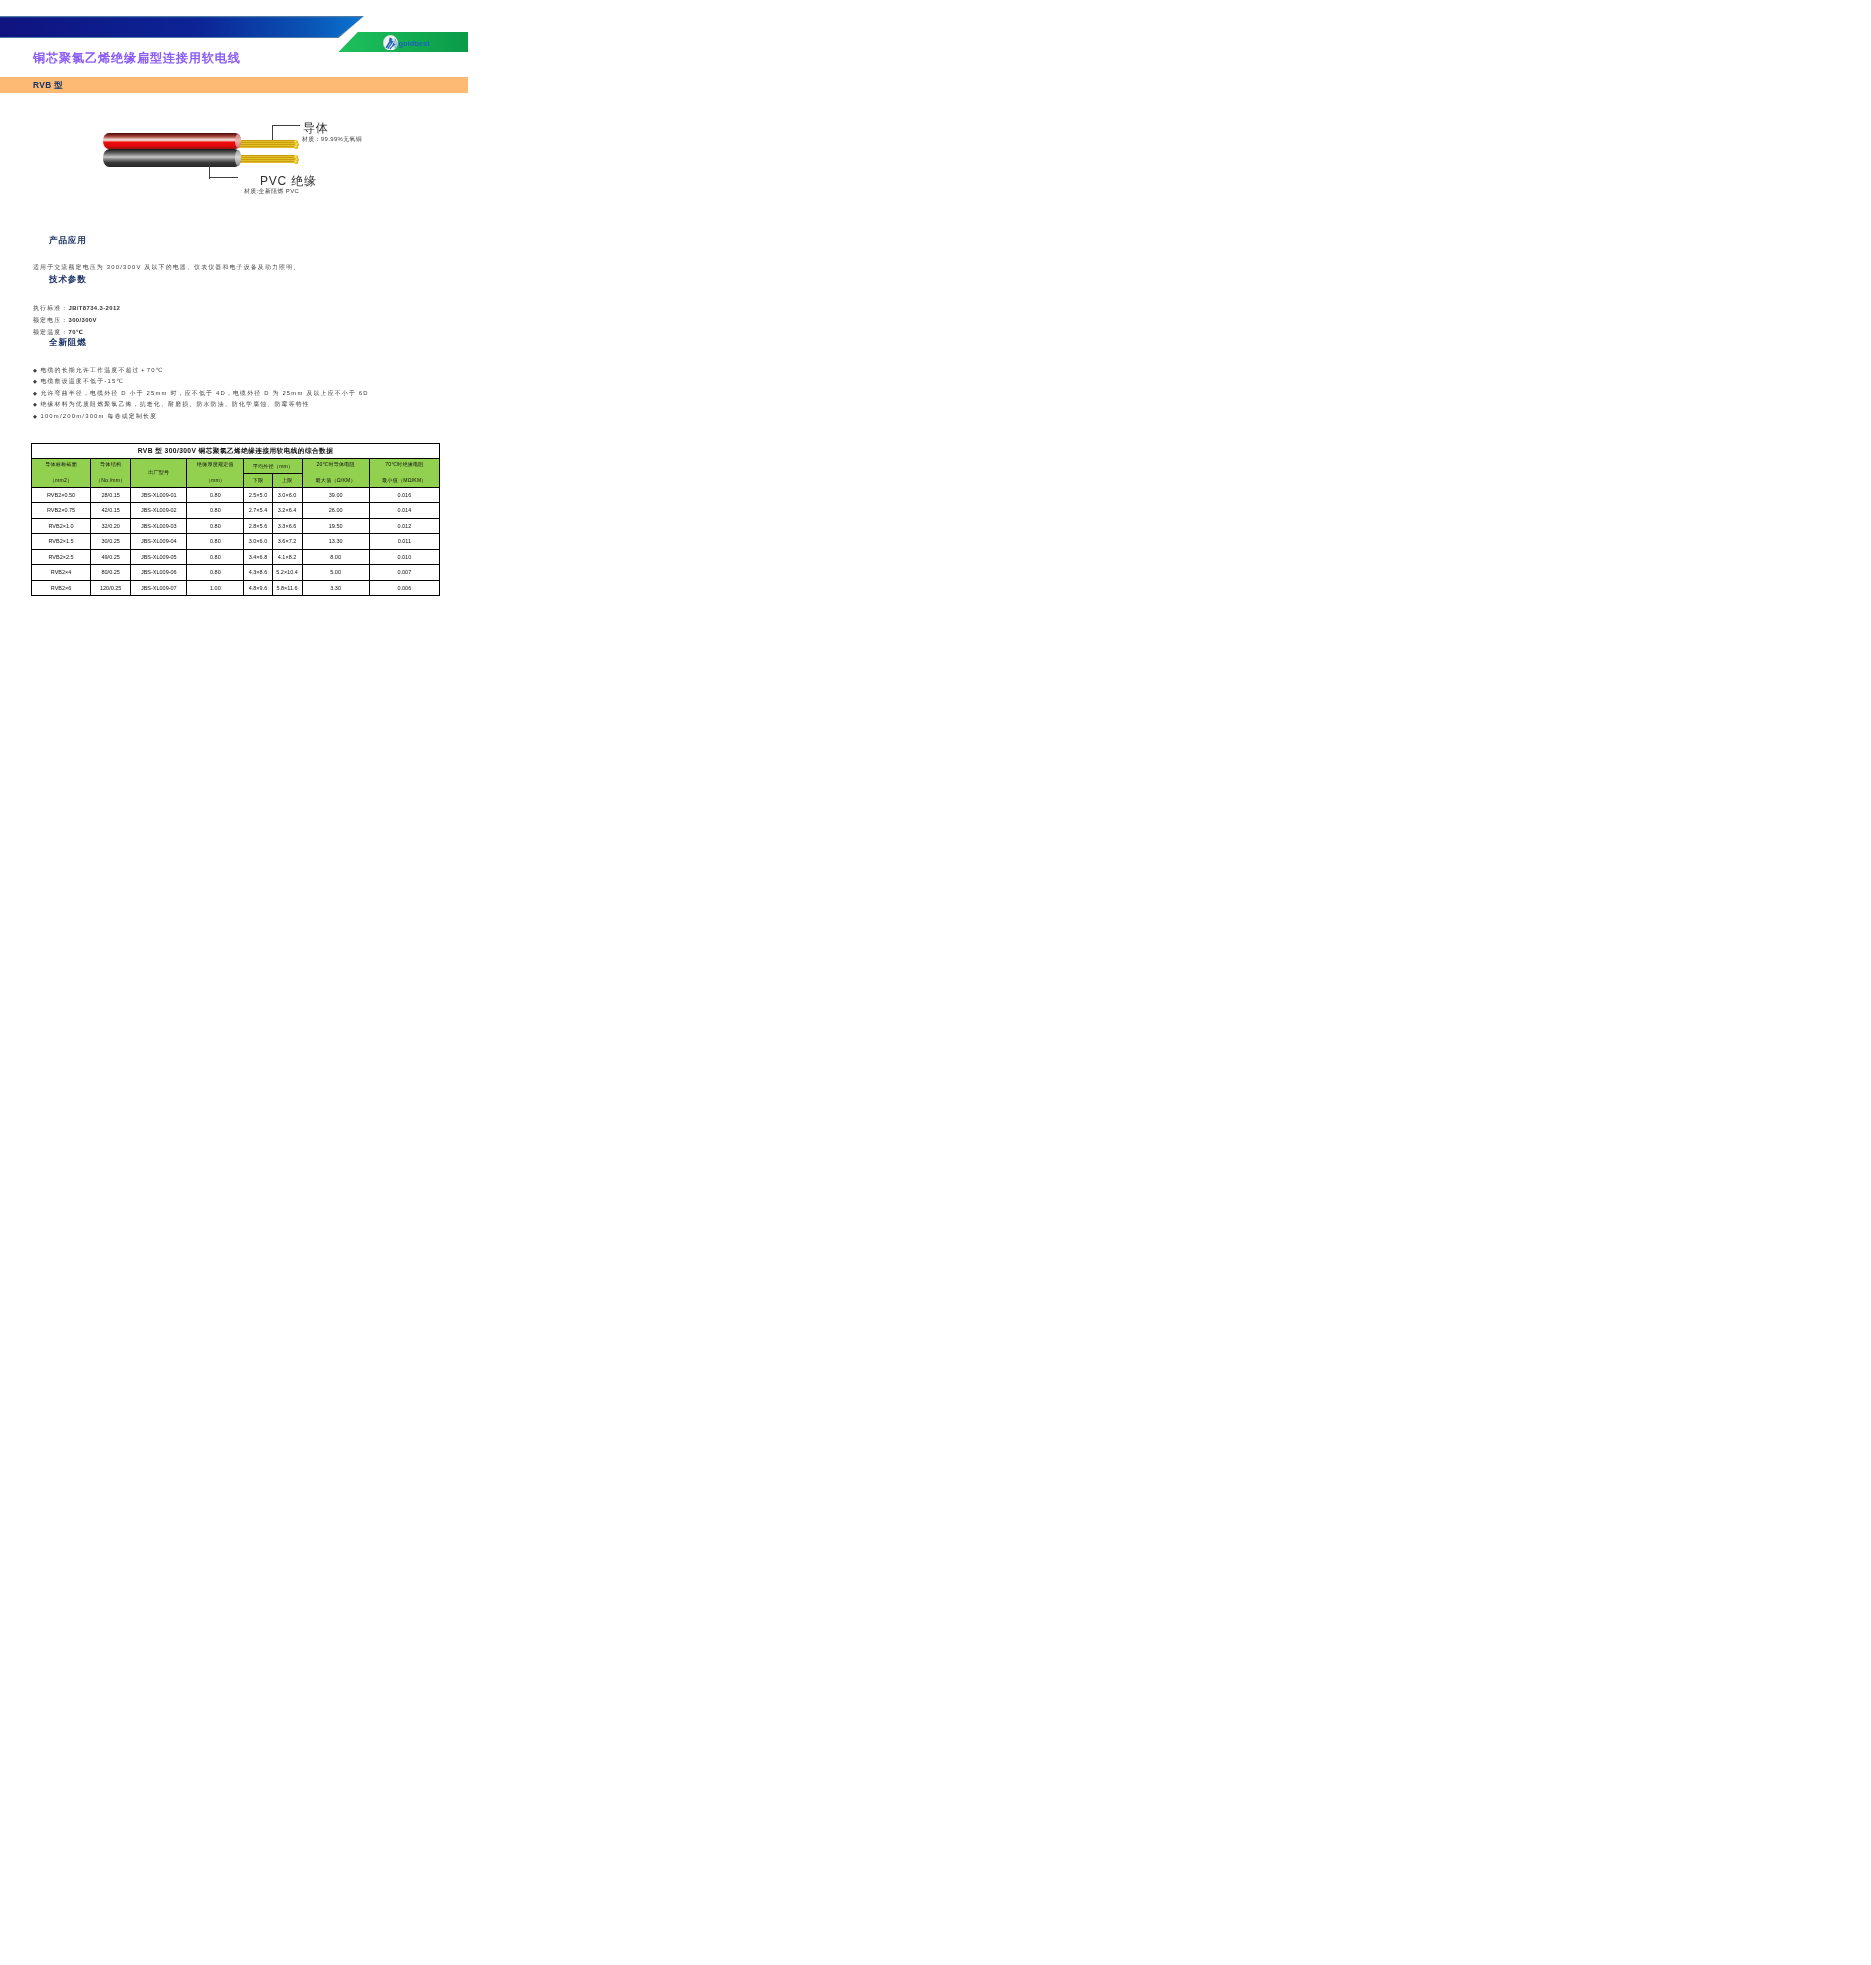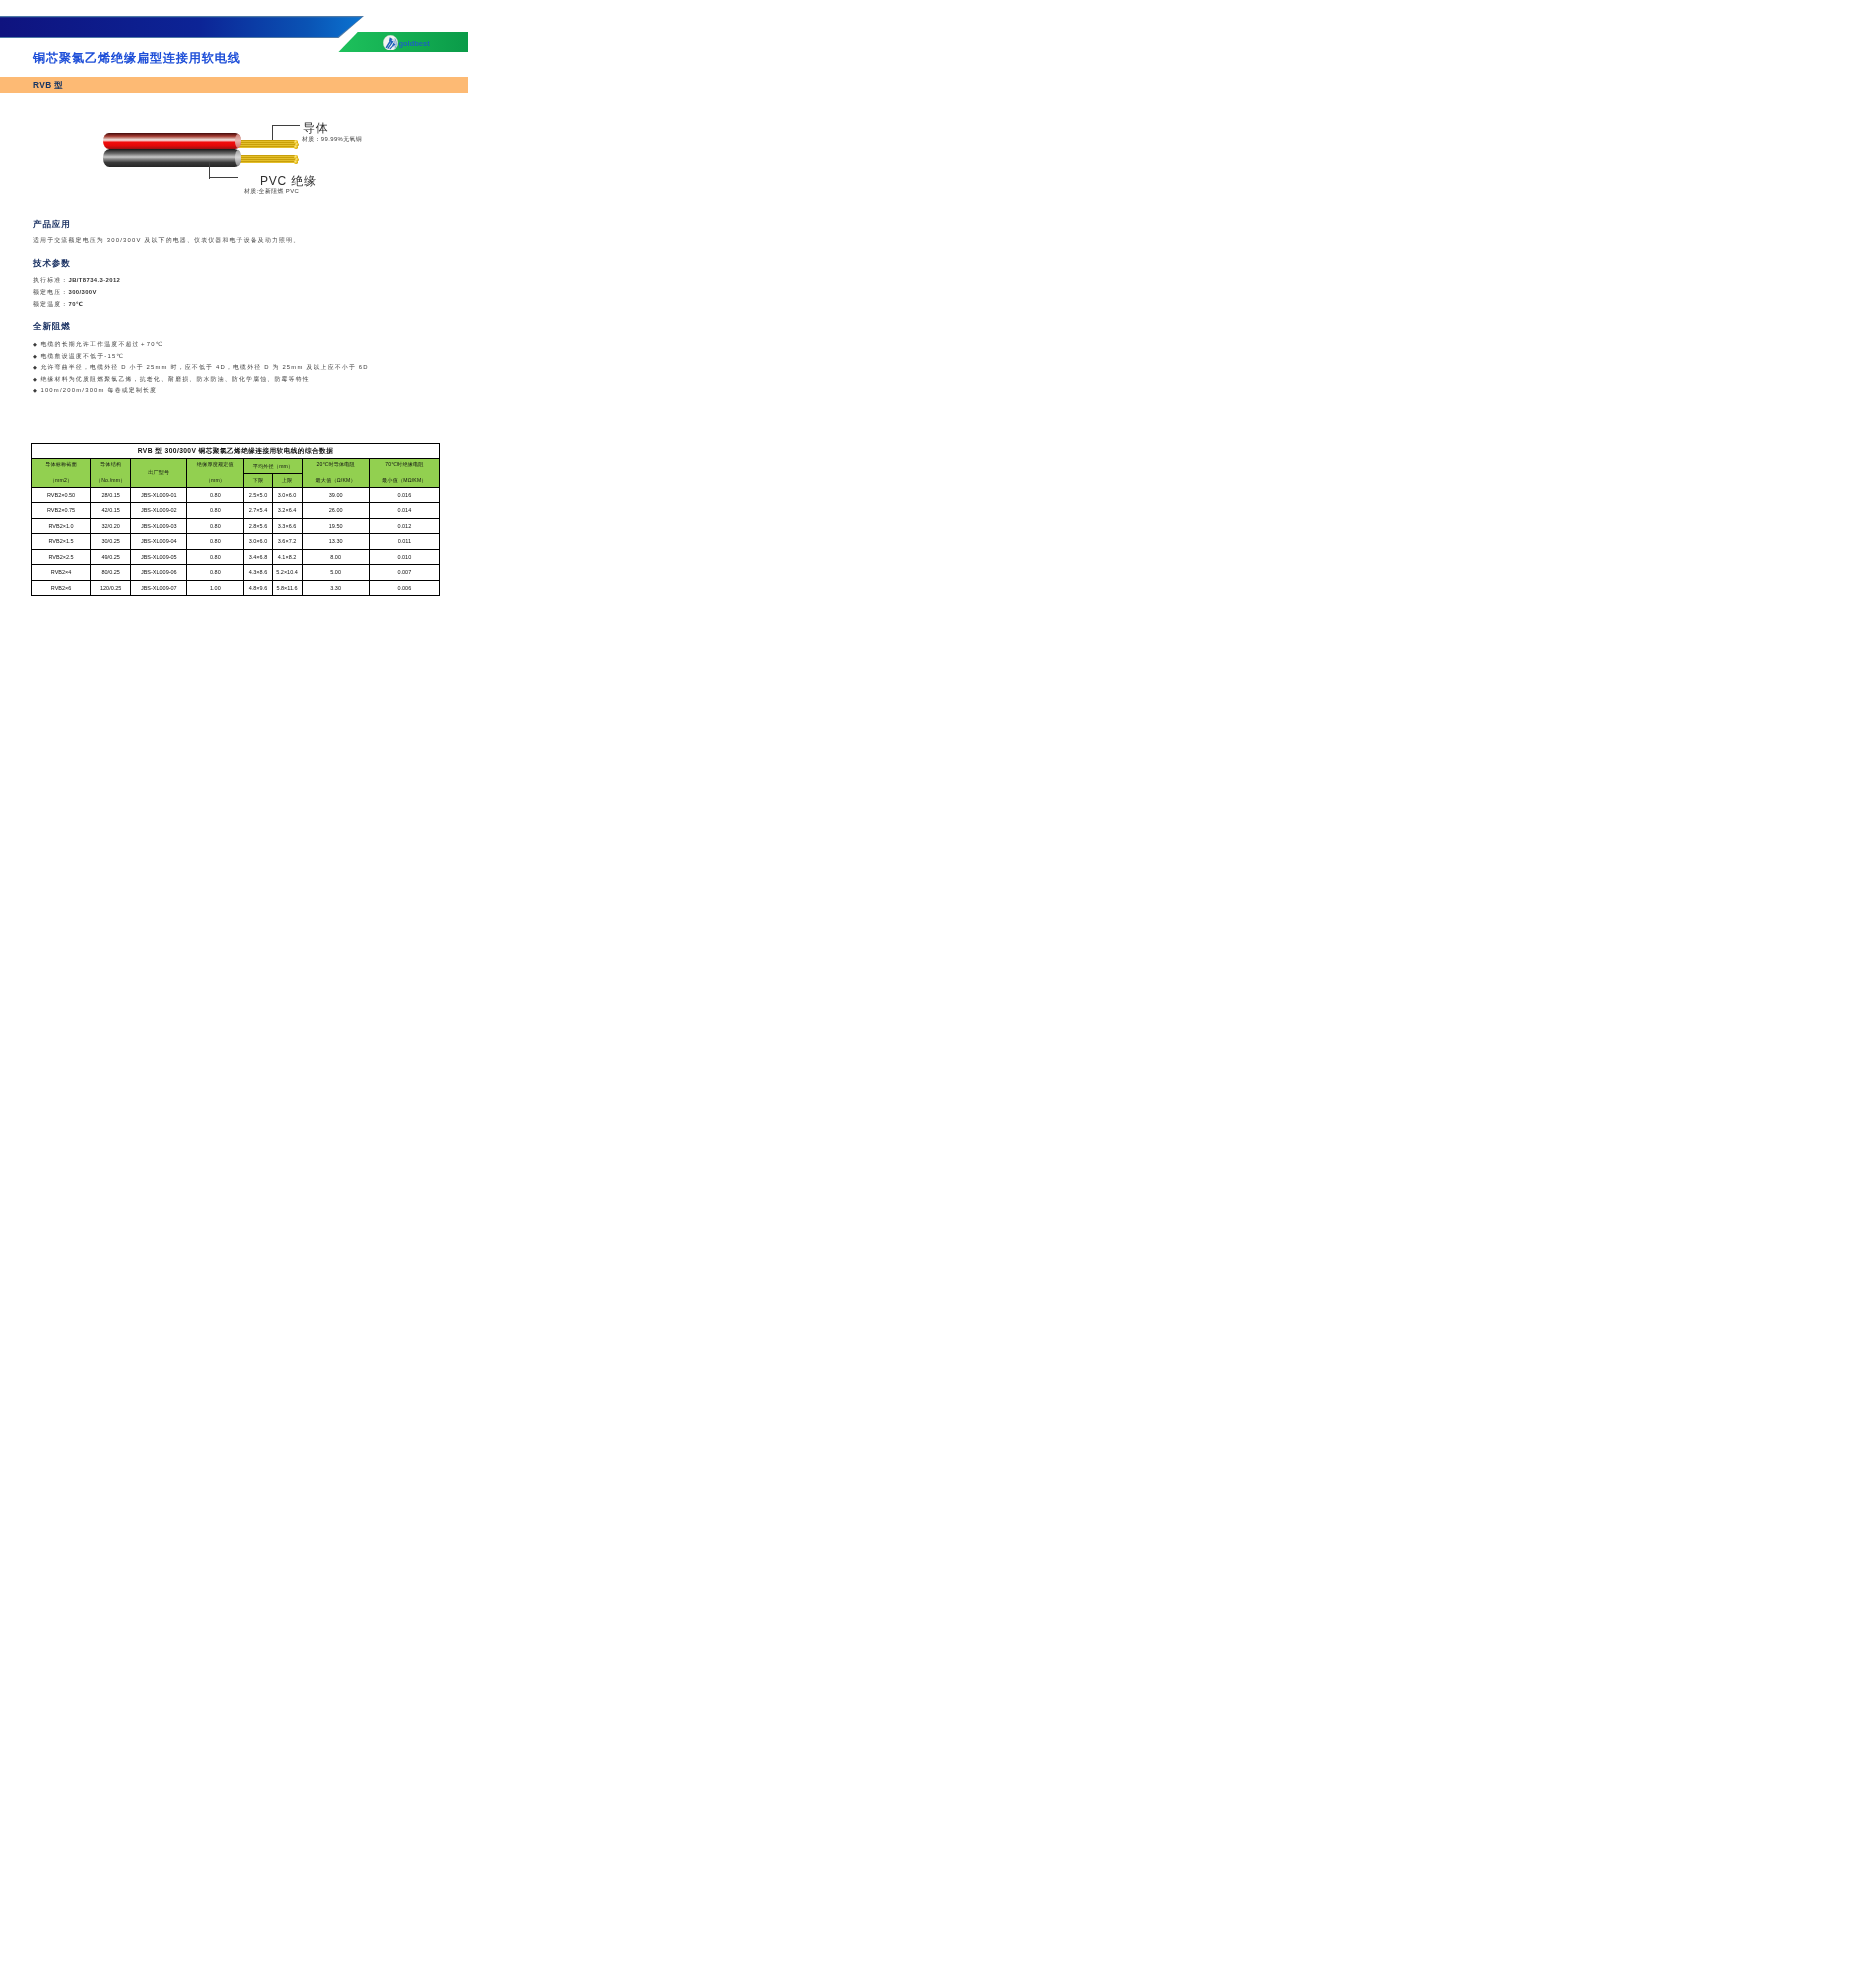--- a/index.html
+++ b/index.html
@@ -13,21 +13,21 @@
         background:linear-gradient(90deg,#0f137f 0%,#0c2496 55%,#0a53b4 85%,#0b74d1 100%);
         clip-path:polygon(0 0,100% 0,93.3% 100%,0 100%);}
   .band-green{position:absolute;left:336px;top:20px;width:132px;height:20.4px;
         background:linear-gradient(90deg,#1ec25c 0%,#0a9b49 100%);
         clip-path:polygon(16.5% 0,100% 0,100% 100%,1.5% 100%);margin-top:12px;}
   .logo{position:absolute;left:47px;top:2.8px;display:flex;align-items:center;gap:0.4px;}
   .logo-text{color:#1c63bd;font-weight:bold;font-size:7.5px;letter-spacing:0px;}
 
   
   .page-title{position:absolute;left:33px;top:50px;font-size:12.2px;font-weight:bold;
-        color:#1d4ed8;letter-spacing:0.8px;}
+        color:#8b5cf6;letter-spacing:0.8px;}
   .model-band{position:absolute;left:0;top:77px;width:100%;height:16px;background:#fdba74;}
   .model-band .label{position:absolute;left:33px;top:0;line-height:16px;font-size:8.3px;
         font-weight:bold;color:#163563;letter-spacing:0.4px;}
 
   
   .cyl{position:absolute;left:103px;width:138px;border-radius:6.3px/8.6px;z-index:2;}
   .cyl-red{top:133px;height:15.7px;
         background:linear-gradient(180deg,#420b0b 0%,#a33a30 20%,#ddbfb8 38%,#f5efec 44%,
                    #f20d0d 58%,#e20909 80%,#991111 100%);}
   .cyl-black{top:149px;height:18px;
@@ -42,21 +42,21 @@
   .rod{height:2px;border-radius:1.2px;margin-bottom:0px;
         background:linear-gradient(180deg,#8a6300,#edc310 40%,#ffdf43 60%,#b88a05 100%);}
   .tip{position:absolute;width:3.5px;height:3.5px;border-radius:50%;
         background:radial-gradient(circle at 35% 35%,#ffe985,#e3b60c 60%,#9a7404);}
   .callout-line{position:absolute;background:#3f3f3f;z-index:4;}
   .diagram-label{position:absolute;color:#2f2f2f;font-size:12px;letter-spacing:0.8px;z-index:4;}
   .diagram-sub{position:absolute;color:#3c3c3c;font-size:5.9px;letter-spacing:0.4px;z-index:4;}
 
   
   .sec{position:absolute;left:33px;}
-  .sec h2{margin:0;font-size:8.6px;font-weight:600;color:#1b3263;letter-spacing:0.8px;}
+  .sec h2{margin:16px;font-size:8.6px;font-weight:600;color:#1b3263;letter-spacing:0.8px;}
   .sec-app{top:219px;}
   .sec-app p{margin:5.1px 0 0 0;font-size:5.9px;color:#3d3d3d;letter-spacing:1.2px;}
   .sec-tech{top:258px;}
   .tech-line{margin-top:0;font-size:5.9px;color:#3d3d3d;letter-spacing:1.2px;line-height:12.2px;}
   .tech-line .v{font-weight:bold;color:#333;letter-spacing:0.4px;}
   .tech-list{margin-top:3.5px;}
   .sec-feat{top:321px;}
   .feat-list{list-style:none;margin:6.3px 0 0 0;padding:0;}
   .feat-list li{font-size:5.9px;color:#3d3d3d;letter-spacing:1.2px;line-height:11.4px;white-space:nowrap;}
   .feat-list .diamond{color:#3a3a3a;font-size:5.1px;margin-right:3.5px;letter-spacing:0;}

